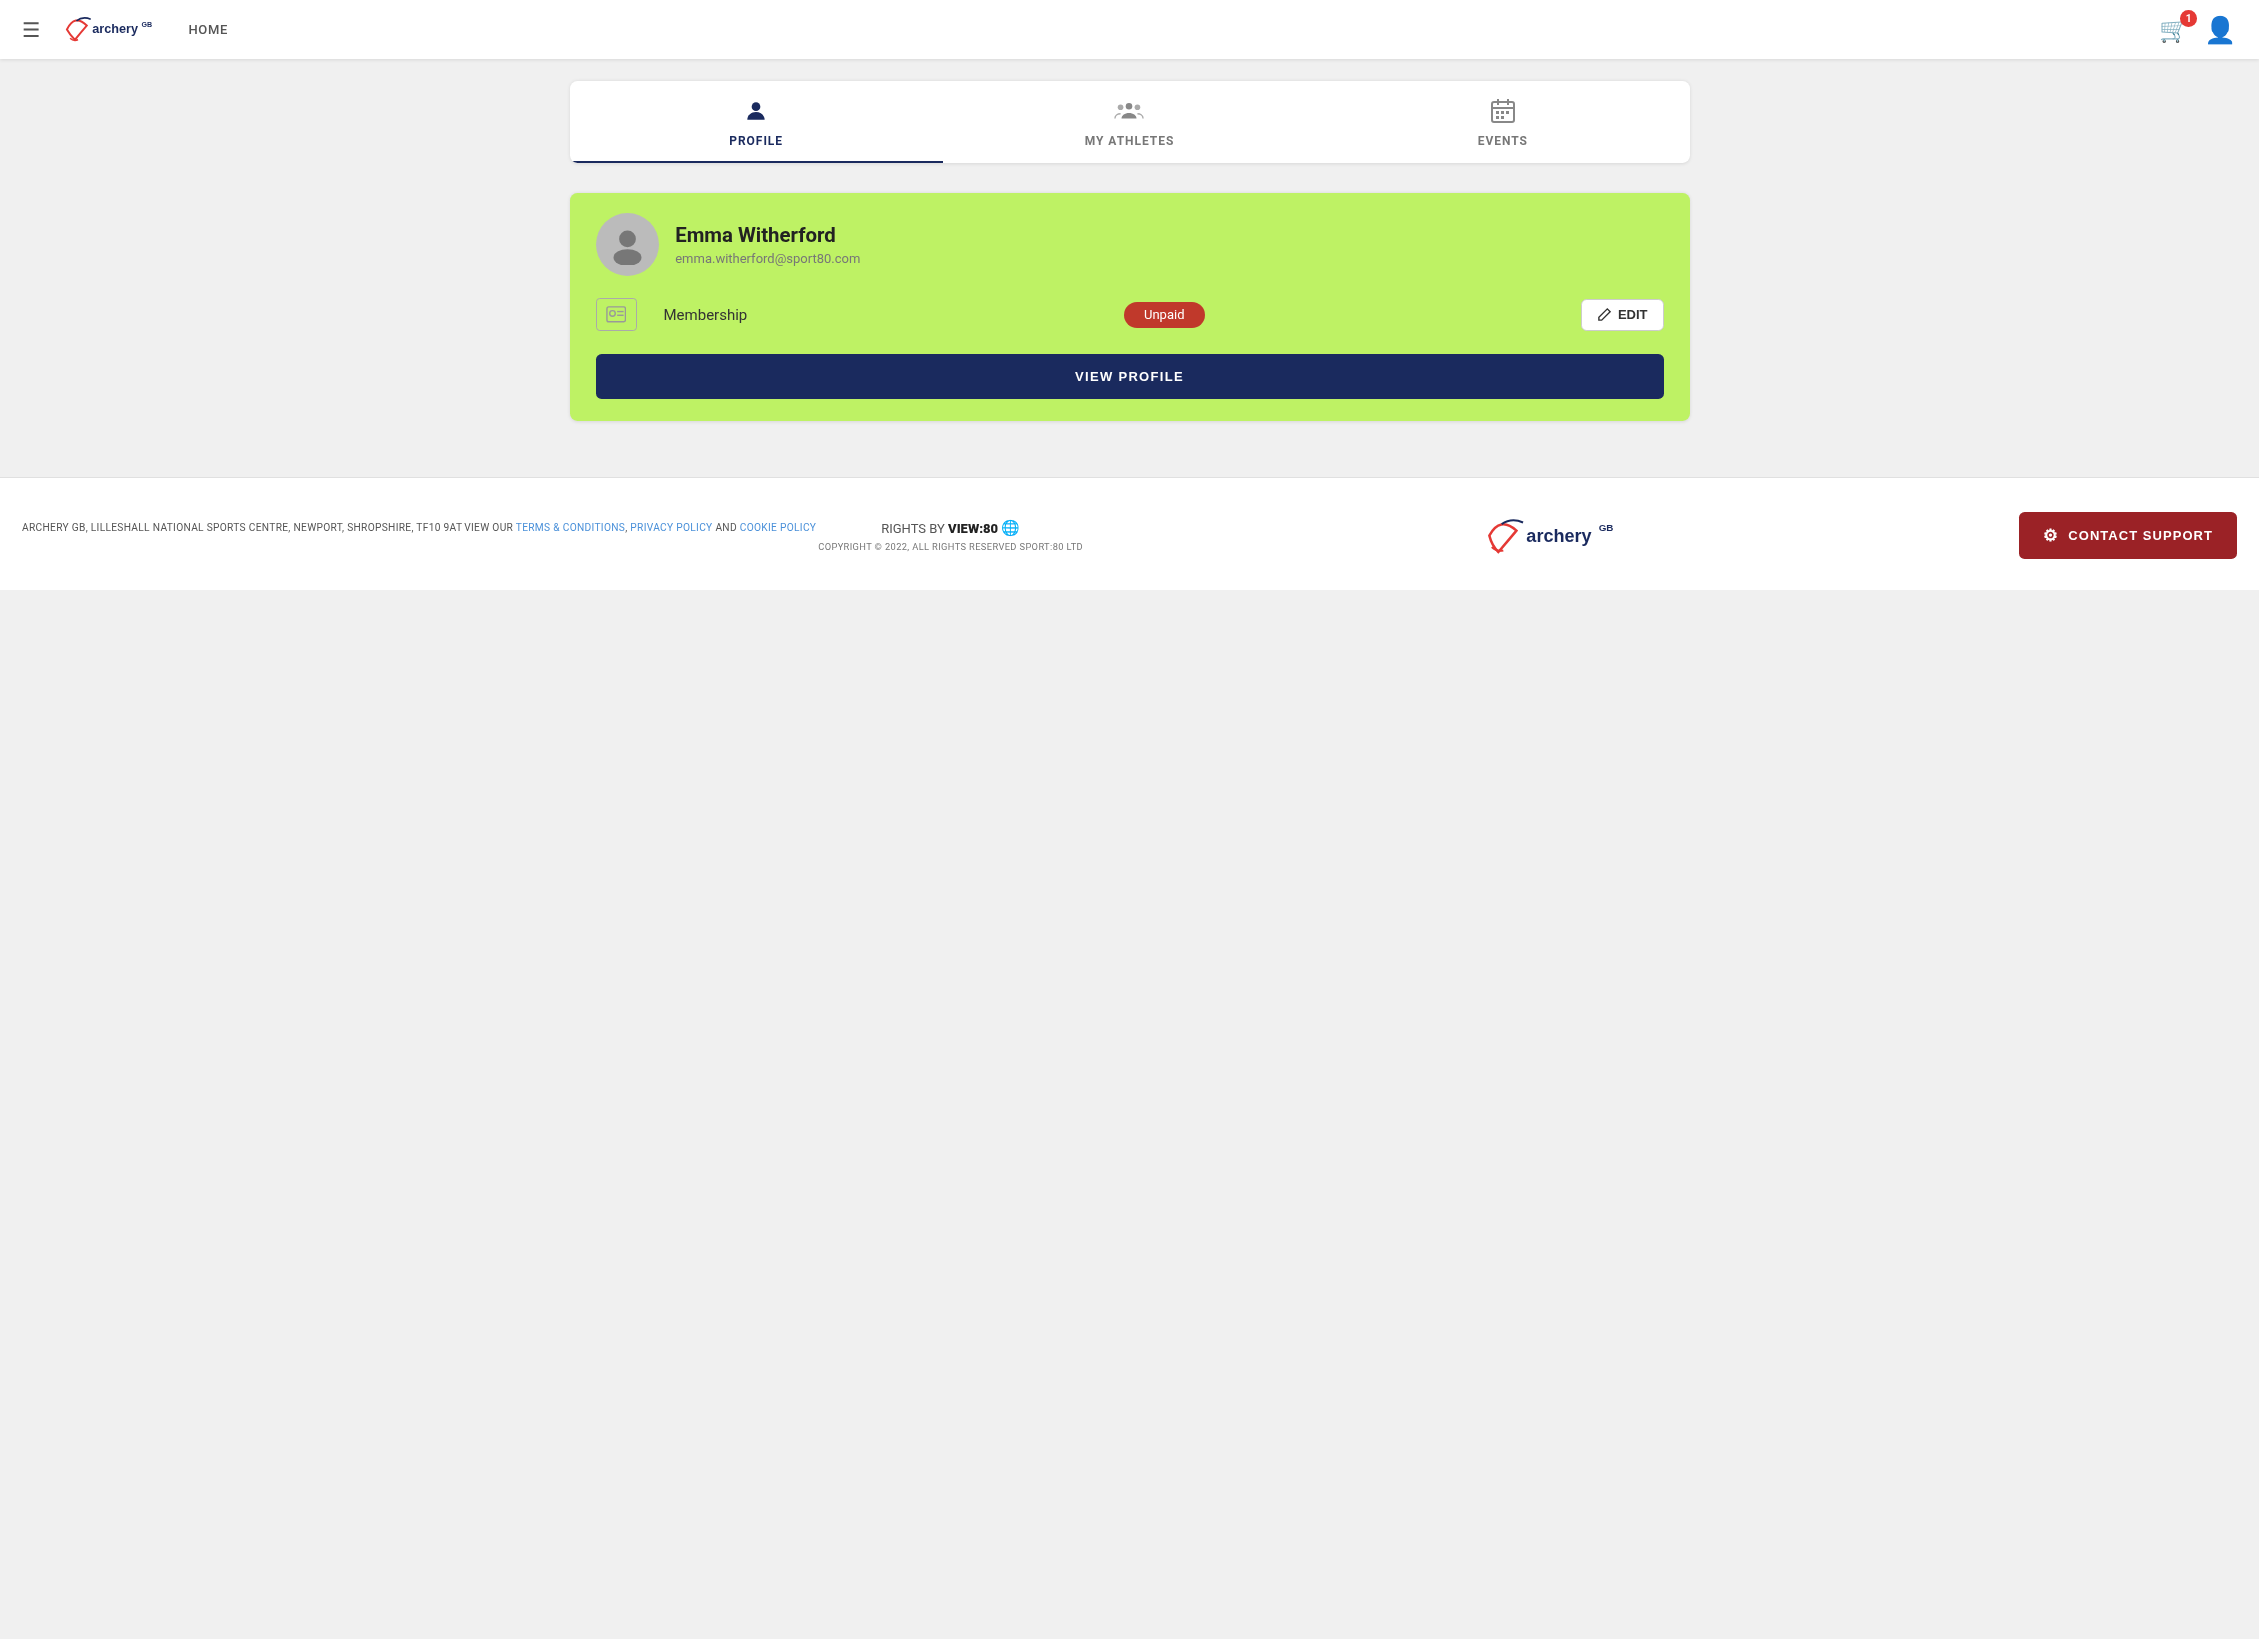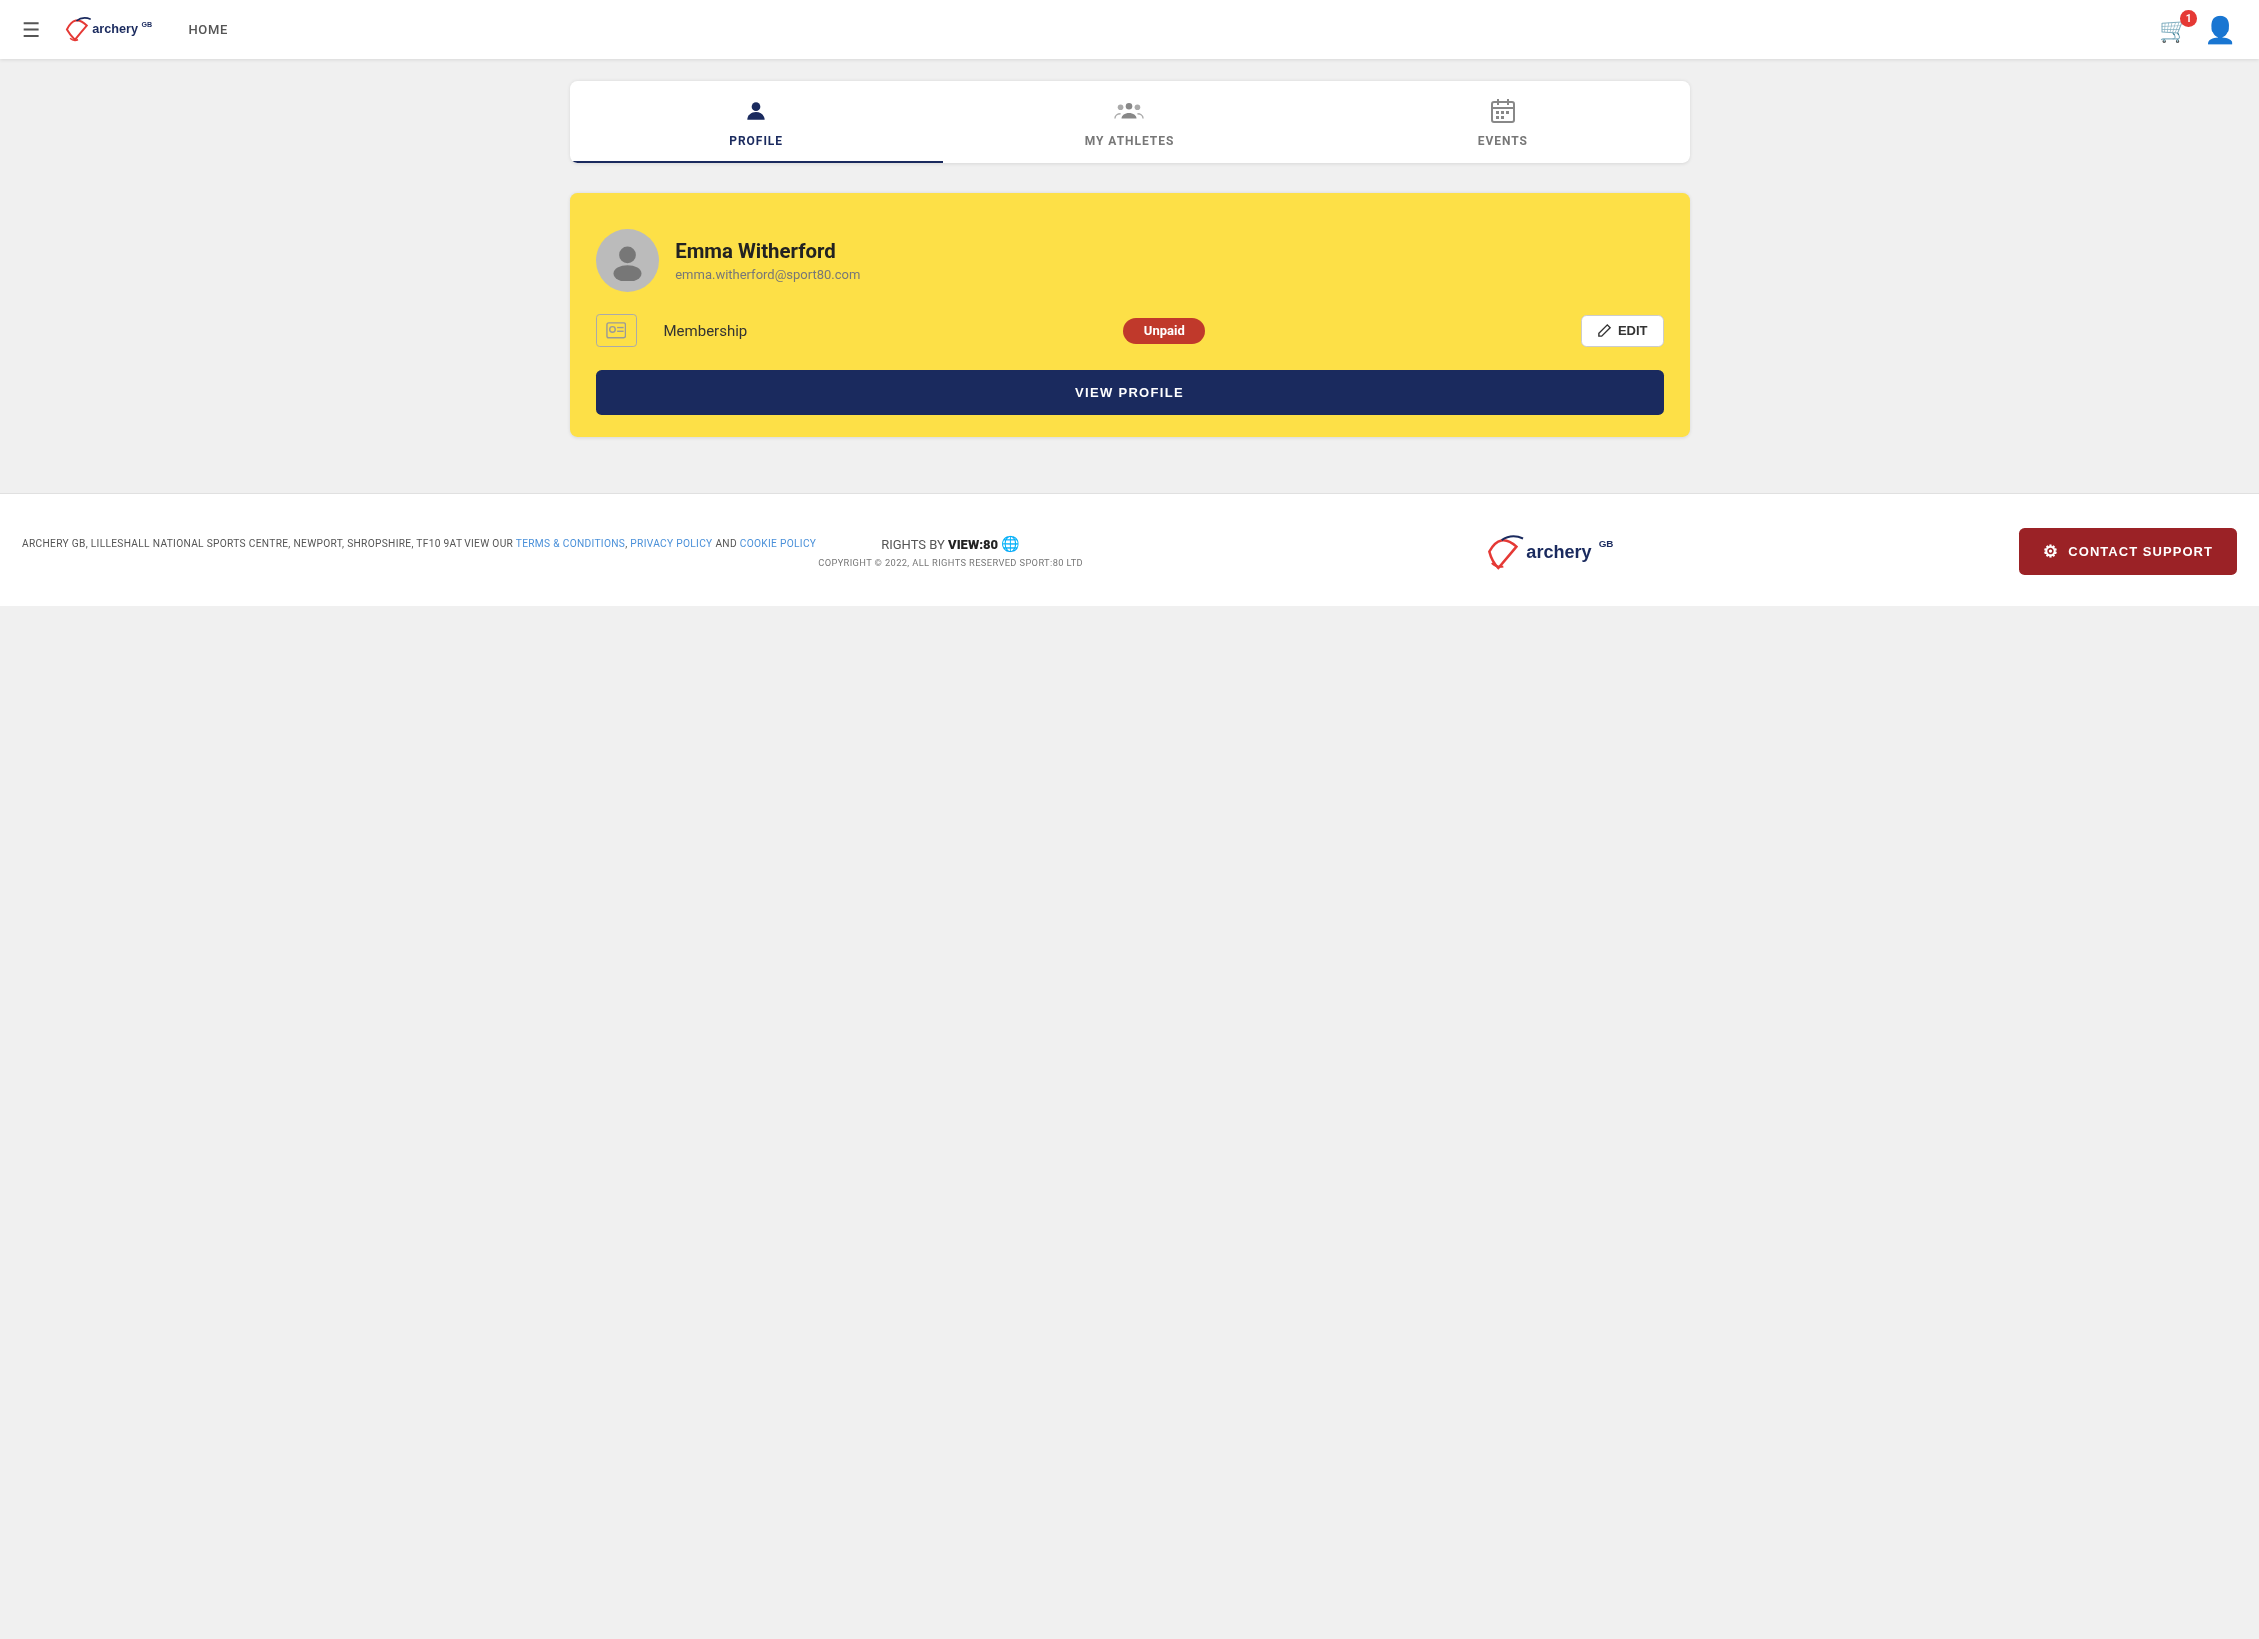--- a/index.html
+++ b/index.html
@@ -117,24 +117,24 @@
       font-weight: 700;
       letter-spacing: 0.08em;
       text-transform: uppercase;
     }
     .tab-icon {
       font-size: 20.4px;
     }
 
     
     .profile-card {
-      background: #fde047;
+      background: #bef264;
       border-radius: 7.4px;
       box-shadow: 0 0.9px 3.7px rgba(0,0,0,0.1);
-      padding: 36px 26px 22px;
+      padding: 20px 26px 22px;
     }
     .profile-header {
       display: flex;
       align-items: center;
       gap: 16.7px;
       margin-bottom: 22px;
     }
     .avatar-circle {
       width: 63px;
       height: 63px;
@@ -191,21 +191,21 @@
       flex: 1;
       display: flex;
       justify-content: center;
     }
     .unpaid-badge {
       background: #c0392b;
       color: #fff;
       border-radius: 18.6px;
       padding: 5.6px 20.4px;
       font-size: 13px;
-      font-weight: 700;
+      font-weight: 400;
     }
     .membership-right {}
     .edit-btn {
       display: flex;
       align-items: flex-start;
       gap: 5.6px;
       border: 0.9px solid #ccc;
       border-radius: 5.6px;
       padding: 7.4px 15px;
       background: #fff;

